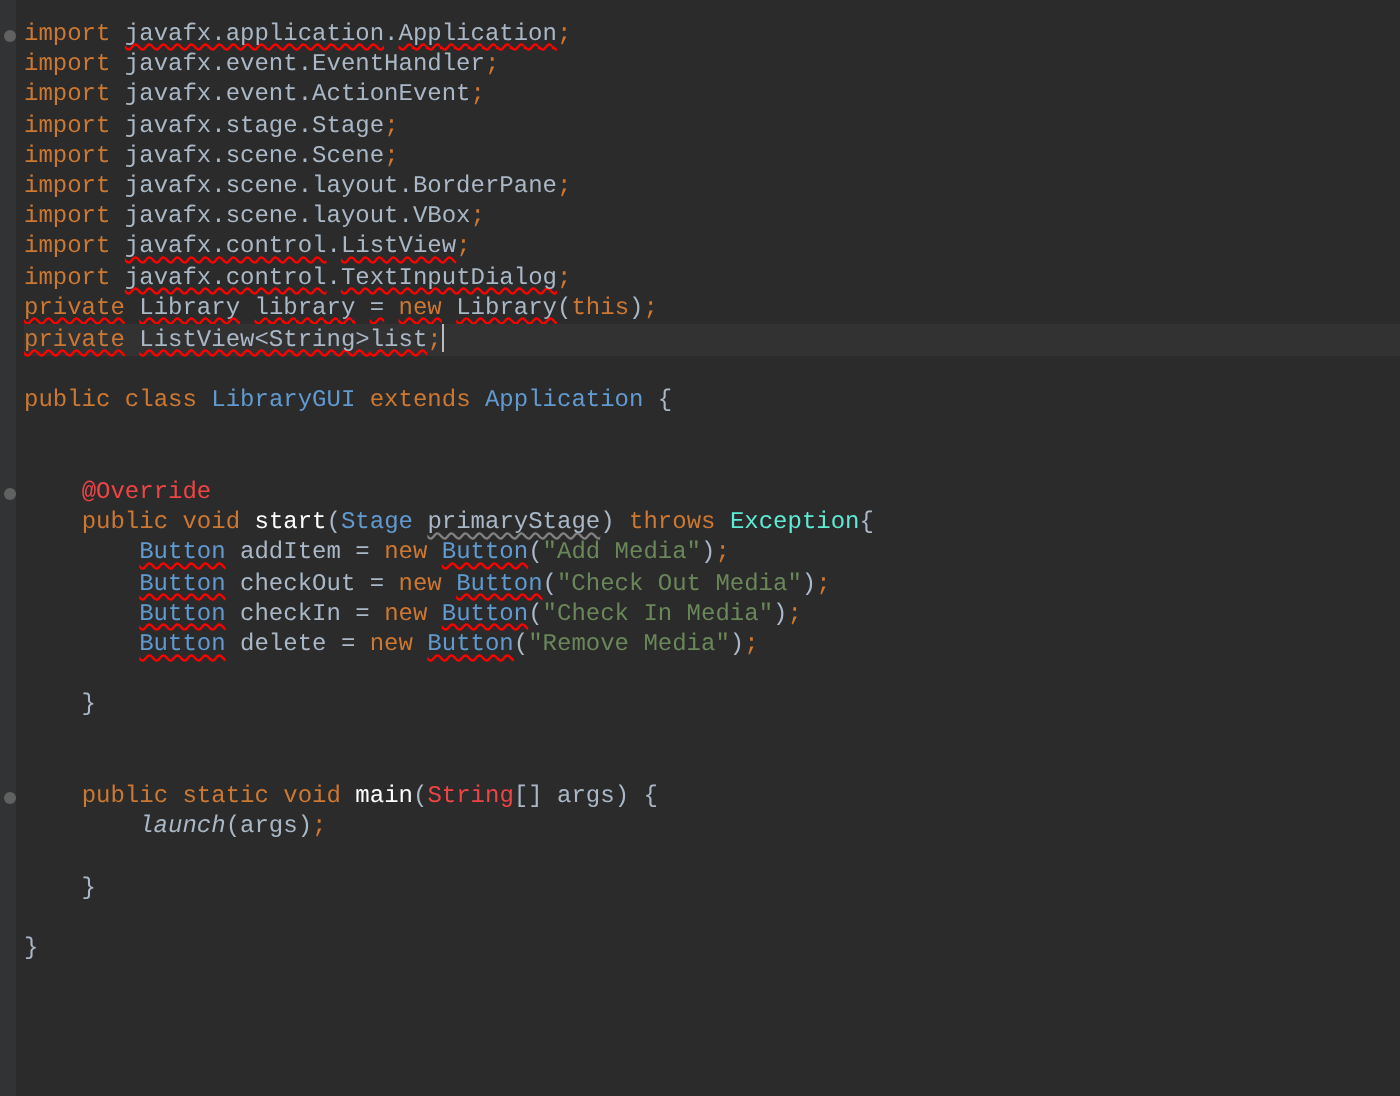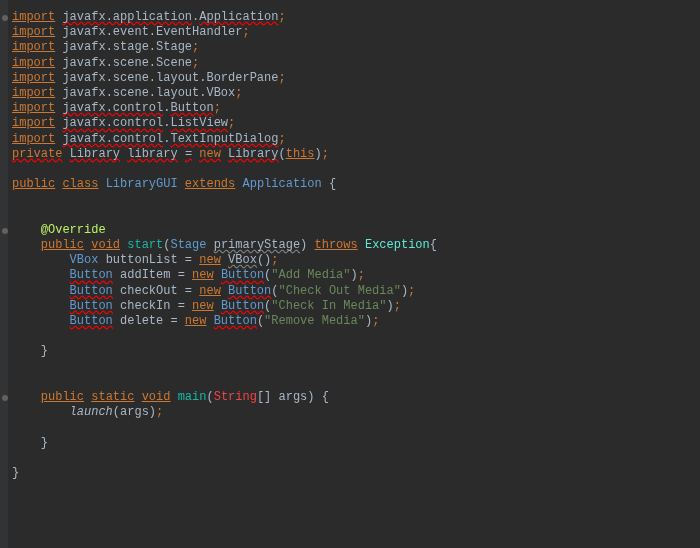--- a/index.html
+++ b/index.html
@@ -26,24 +26,24 @@
     height: 100%;
     background: #313335;
   }
   .line {
     white-space: pre;
     position: relative;
   }
   .highlighted {
     background: #323232;
   }
-  .kw { color: #cc7832; text-decoration: underline; }
+  .kw { color: #cc7832; }
   .str { color: #6a8759; }
-  .annot { color: #bef264; }
-  .method-def { color: #14b8a6; text-align: center; }
+  .annot { color: #ef4444; }
+  .method-def { color: #ffffff; text-align: center; }
   .purple { color: #9876aa; }
   .err-underline {
     text-decoration: underline wavy #ff0000;
     text-decoration-skip-ink: none;
   }
   .warn-underline {
     text-decoration: underline wavy #808080;
     text-decoration-skip-ink: none;
     margin-top: 40px;
   }
@@ -67,35 +67,35 @@
   }
 </style>
 </head>
 <body>
 
 <div class="gutter"></div>
 <div class="editor">
 
 <div class="line"><span class="marker"></span><span class="kw">import</span> <span class="err-underline">javafx.application</span>.<span class="err-underline">Application</span><span class="semi">;</span></div>
 <div class="line"><span class="kw">import</span> <span>javafx.event</span>.<span>EventHandler</span><span class="semi">;</span></div>
+<div class="line"><span class="kw">import</span> <span>javafx.event</span>.<span>ActionEvent</span><span class="semi">;</span></div>
 <div class="line"><span class="kw">import</span> <span>javafx.stage</span>.<span>Stage</span><span class="semi">;</span></div>
 <div class="line"><span class="kw">import</span> <span>javafx.scene</span>.<span>Scene</span><span class="semi">;</span></div>
 <div class="line"><span class="kw">import</span> <span>javafx.scene.layout</span>.<span>BorderPane</span><span class="semi">;</span></div>
 <div class="line"><span class="kw">import</span> <span>javafx.scene.layout</span>.<span>VBox</span><span class="semi">;</span></div>
-<div class="line"><span class="kw">import</span> <span class="err-underline">javafx.control</span>.<span class="err-underline">Button</span><span class="semi">;</span></div>
 <div class="line"><span class="kw">import</span> <span class="err-underline">javafx.control</span>.<span class="err-underline">ListView</span><span class="semi">;</span></div>
 <div class="line"><span class="kw">import</span> <span class="err-underline">javafx.control</span>.<span class="err-underline">TextInputDialog</span><span class="semi">;</span></div>
 <div class="line"><span class="kw err-underline">private</span> <span class="err-underline">Library</span> <span class="err-underline">library</span> <span class="err-underline">=</span> <span class="kw err-underline">new</span> <span class="err-underline">Library</span>(<span class="kw">this</span>)<span class="semi">;</span></div>
+<div class="line highlighted"><span class="kw err-underline">private</span> <span class="err-underline">ListView&lt;String&gt;</span><span class="err-underline">list</span><span class="semi">;</span><span class="cursor"></span></div>
 <div class="line">&nbsp;</div>
 <div class="line"><span class="kw">public</span> <span class="kw">class</span> <span style="color:#619ad0">LibraryGUI</span> <span class="kw">extends</span> <span style="color:#619ad0">Application</span> <span>{</span></div>
 <div class="line">&nbsp;</div>
 <div class="line">&nbsp;</div>
 <div class="line"><span class="marker"></span>    <span class="annot">@Override</span></div>
 <div class="line">    <span class="kw">public</span> <span class="kw">void</span> <span class="method-def">start</span>(<span style="color:#619ad0">Stage</span> <span class="warn-underline">primaryStage</span>) <span class="kw">throws</span> <span style="color:#5eead4">Exception</span>{</div>
-<div class="line">        <span style="color:#619ad0">VBox</span> <span>buttonList</span> <span>=</span> <span class="kw">new</span> <span class="warn-underline">VBox</span>()<span class="semi">;</span></div>
 <div class="line">        <span class="err-underline" style="color:#619ad0">Button</span> <span>addItem</span> <span>=</span> <span class="kw">new</span> <span class="err-underline" style="color:#619ad0">Button</span>(<span class="str">"Add Media"</span>)<span class="semi">;</span></div>
 <div class="line">        <span class="err-underline" style="color:#619ad0">Button</span> <span>checkOut</span> <span>=</span> <span class="kw">new</span> <span class="err-underline" style="color:#619ad0">Button</span>(<span class="str">"Check Out Media"</span>)<span class="semi">;</span></div>
 <div class="line">        <span class="err-underline" style="color:#619ad0">Button</span> <span>checkIn</span> <span>=</span> <span class="kw">new</span> <span class="err-underline" style="color:#619ad0">Button</span>(<span class="str">"Check In Media"</span>)<span class="semi">;</span></div>
 <div class="line">        <span class="err-underline" style="color:#619ad0">Button</span> <span>delete</span> <span>=</span> <span class="kw">new</span> <span class="err-underline" style="color:#619ad0">Button</span>(<span class="str">"Remove Media"</span>)<span class="semi">;</span></div>
 <div class="line">&nbsp;</div>
 <div class="line">    }</div>
 <div class="line">&nbsp;</div>
 <div class="line">&nbsp;</div>
 <div class="line"><span class="marker"></span>    <span class="kw">public</span> <span class="kw">static</span> <span class="kw">void</span> <span class="method-def">main</span>(<span style="color:#ef4444">String</span>[] <span>args</span>) {</div>
 <div class="line">        <span style="font-style:italic">launch</span>(<span>args</span>)<span class="semi">;</span></div>

